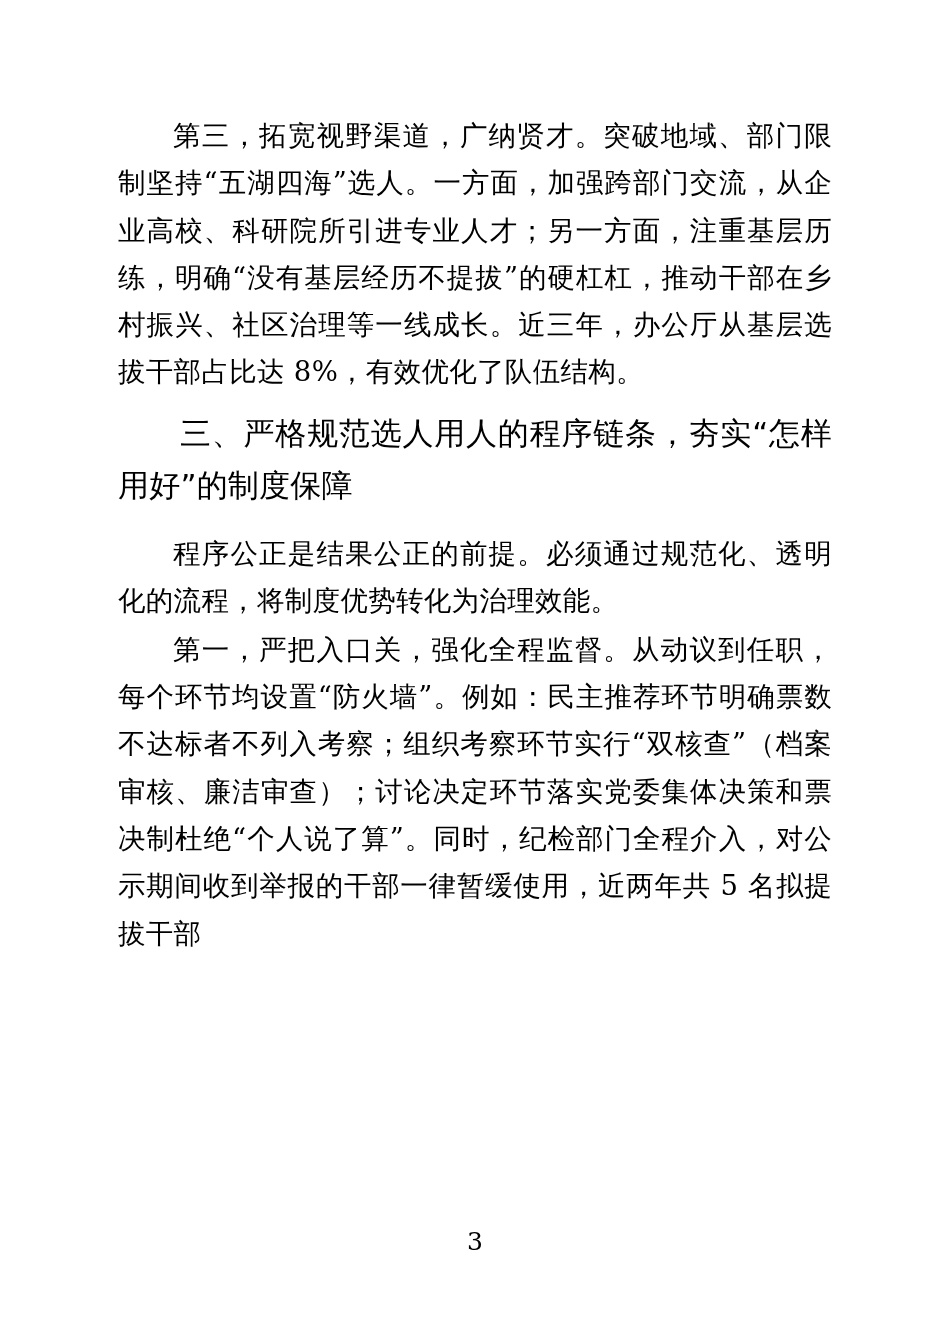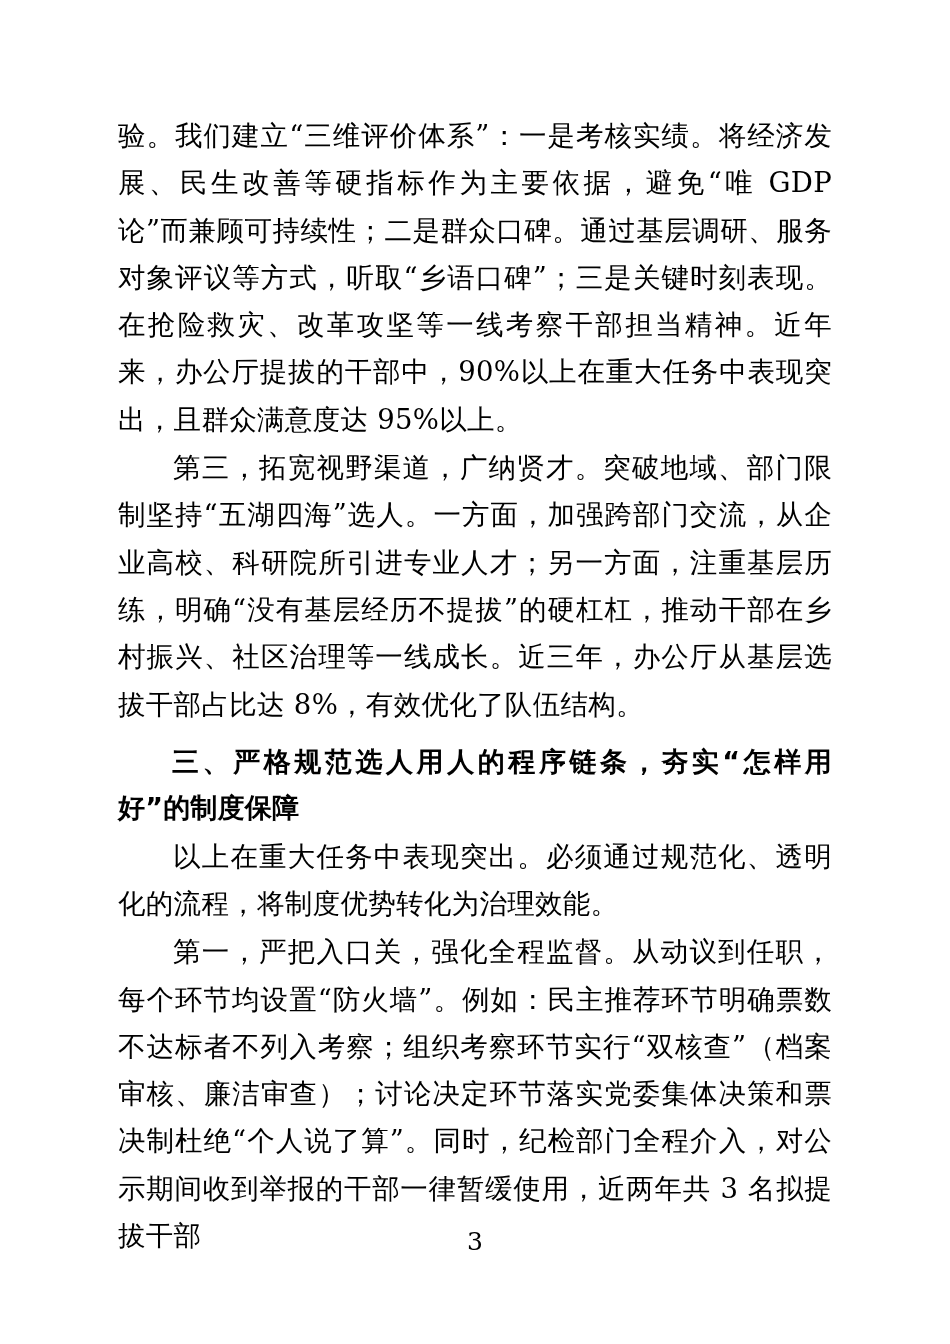--- a/index.html
+++ b/index.html
@@ -30,43 +30,42 @@
     letter-spacing: 0.3px;
   }
   .para {
     margin: 0 0 1px 0;
     text-indent: 2em;
   }
   .para.cont {
     text-indent: 0;
   }
   .heading {
-    margin: 11px 0 2px 0;
+    margin: 11px 0 18px 0;
     text-indent: 2em;
-    font-weight: bold;
+    font-weight: normal;
     font-family: "DejaVu Sans", "Liberation Sans", sans-serif;
-    font-size: 27px;
+    font-size: 31px;
     line-height: 1.7;
     letter-spacing: 0.2px;
   }
   .page-number {
     position: absolute;
     bottom: 88px;
     left: 0;
     width: 950px;
     text-align: center;
     font-size: 25px;
     font-family: "DejaVu Serif", "Liberation Serif", serif;
   }
 </style>
 </head>
 <body>
 
 <div class="page">
   <div class="doc-body">
-    <p class="para cont">验。我们建立“三维评价体系”：一是考核实绩。将经济发展、民生改善等硬指标作为主要依据，避免“唯 GDP 论”而兼顾可持续性；二是群众口碑。通过基层调研、服务对象评议等方式，听取“乡语口碑”；三是关键时刻表现。在抢险救灾、改革攻坚等一线考察干部担当精神。近年来，办公厅提拔的干部中，90%以上在重大任务中表现突出，且群众满意度达 95%以上。</p>
     <p class="para">第三，拓宽视野渠道，广纳贤才。突破地域、部门限制坚持“五湖四海”选人。一方面，加强跨部门交流，从企业高校、科研院所引进专业人才；另一方面，注重基层历练，明确“没有基层经历不提拔”的硬杠杠，推动干部在乡村振兴、社区治理等一线成长。近三年，办公厅从基层选拔干部占比达 8%，有效优化了队伍结构。</p>
     <p class="heading">三、严格规范选人用人的程序链条，夯实“怎样用好”的制度保障</p>
-    <p class="para">以上在重大任务中表现突出。必须通过规范化、透明化的流程，将制度优势转化为治理效能。</p>
-    <p class="para">第一，严把入口关，强化全程监督。从动议到任职，每个环节均设置“防火墙”。例如：民主推荐环节明确票数不达标者不列入考察；组织考察环节实行“双核查”（档案审核、廉洁审查）；讨论决定环节落实党委集体决策和票决制杜绝“个人说了算”。同时，纪检部门全程介入，对公示期间收到举报的干部一律暂缓使用，近两年共 3 名拟提拔干部</p>
+    <p class="para">程序公正是结果公正的前提。必须通过规范化、透明化的流程，将制度优势转化为治理效能。</p>
+    <p class="para">第一，严把入口关，强化全程监督。从动议到任职，每个环节均设置“防火墙”。例如：民主推荐环节明确票数不达标者不列入考察；组织考察环节实行“双核查”（档案审核、廉洁审查）；讨论决定环节落实党委集体决策和票决制杜绝“个人说了算”。同时，纪检部门全程介入，对公示期间收到举报的干部一律暂缓使用，近两年共 5 名拟提拔干部</p>
   </div>
   <div class="page-number">3</div>
 </div>
 
 </body></html>

